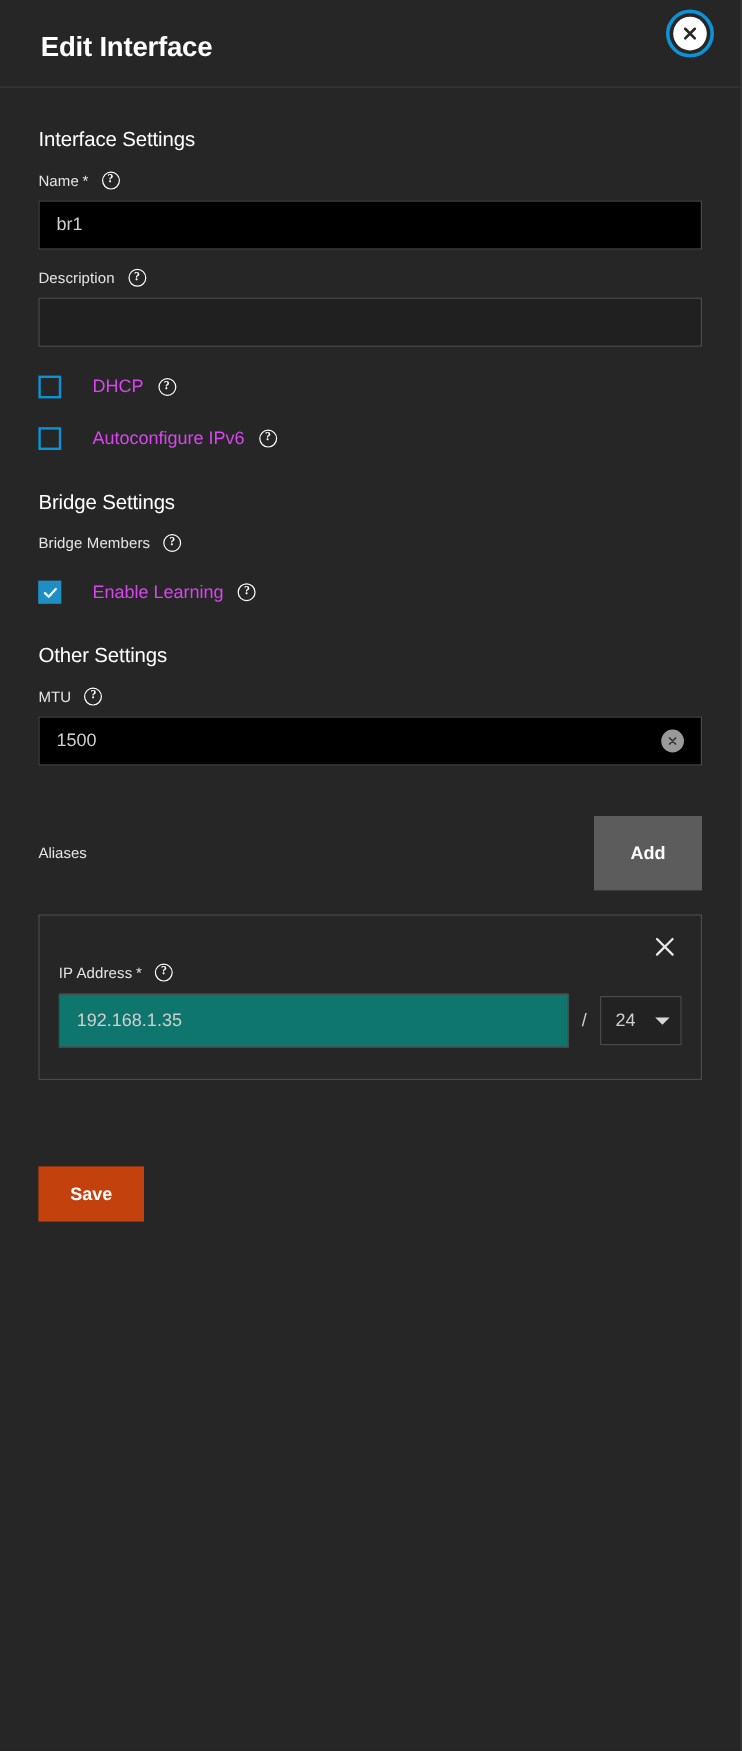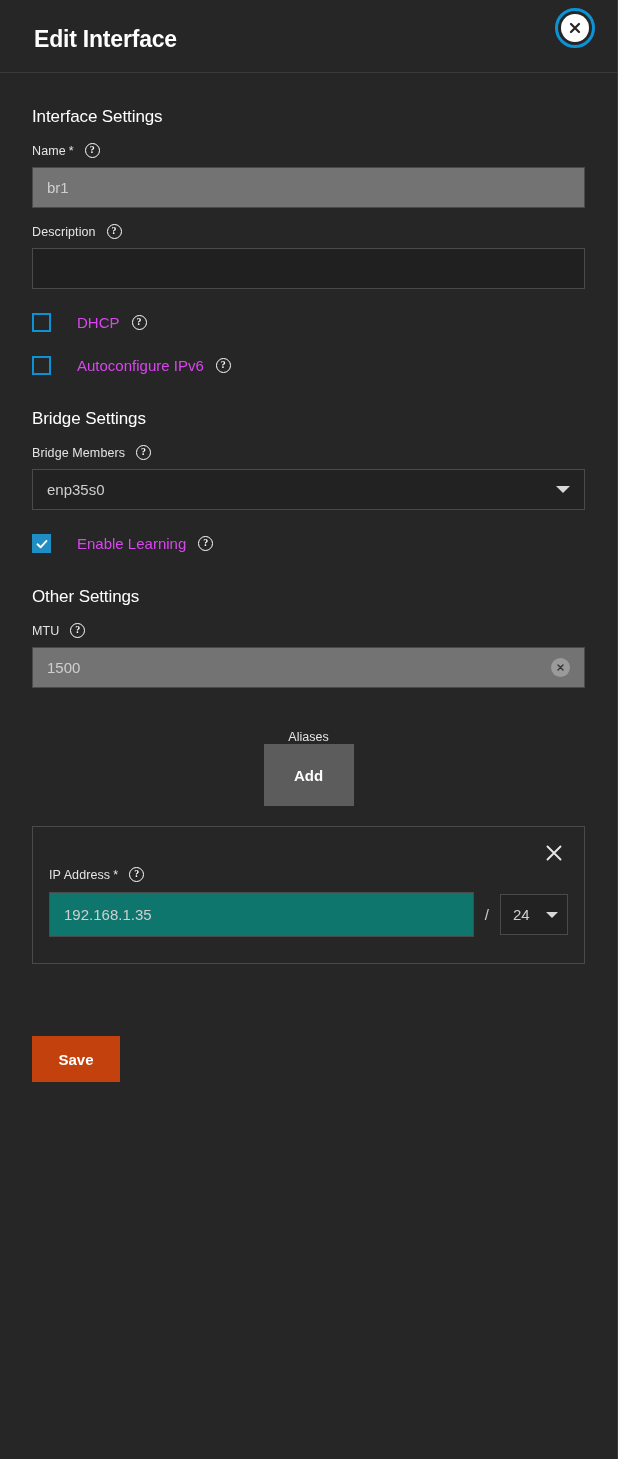--- a/index.html
+++ b/index.html
@@ -105,21 +105,21 @@
     text-align: center;
     margin-left: 11px;
     font-weight: bold;
     display: inline-block;
     font-family: "Liberation Serif", serif;
   }
 
   .input {
     height: 41px;
     box-sizing: border-box;
-    background: #737373;
+    background: #000000;
     border: 1px solid #4a4a4a;
     color: #cfcfcf;
     font-size: 15px;
     display: flex;
     align-items: center;
     padding: 0 14px;
     position: relative;
   }
   .input .value { flex: 1; }
   .input.empty { background: #202020; }
@@ -179,21 +179,20 @@
     margin-left: 26px;
   }
   .checkbox-row .help-icon { margin-left: 12px; }
 
   
   .aliases-row {
     display: flex;
     align-items: center;
     justify-content: space-between;
     margin-top: 42px;
-    flex-direction: column;
   }
   .aliases-label {
     font-size: 12.5px;
     color: #e4e4e4;
   }
   .add-btn {
     background: #5c5c5c;
     color: #ffffff;
     font-size: 15px;
     font-weight: bold;
@@ -326,24 +325,20 @@
       <span class="cb-label">Autoconfigure IPv6</span>
       <span class="help-icon">?</span>
     </div>
 
     <h2 class="section-title">Bridge Settings</h2>
 
     <div class="field">
       <div class="field-label">
         <span>Bridge Members</span>
         <span class="help-icon">?</span>
-      </div>
-      <div class="select">
-        <span>enp35s0</span>
-        <span class="caret"></span>
       </div>
     </div>
 
     <div class="checkbox-row">
       <span class="cb checked">
         <svg width="14" height="14" viewBox="0 0 14 14">
           <path d="M2.5 7.3 L5.6 10.3 L11.5 3.9" stroke="#ffffff" stroke-width="1.9" fill="none" stroke-linecap="round" stroke-linejoin="round"></path>
         </svg>
       </span>
       <span class="cb-label">Enable Learning</span>

